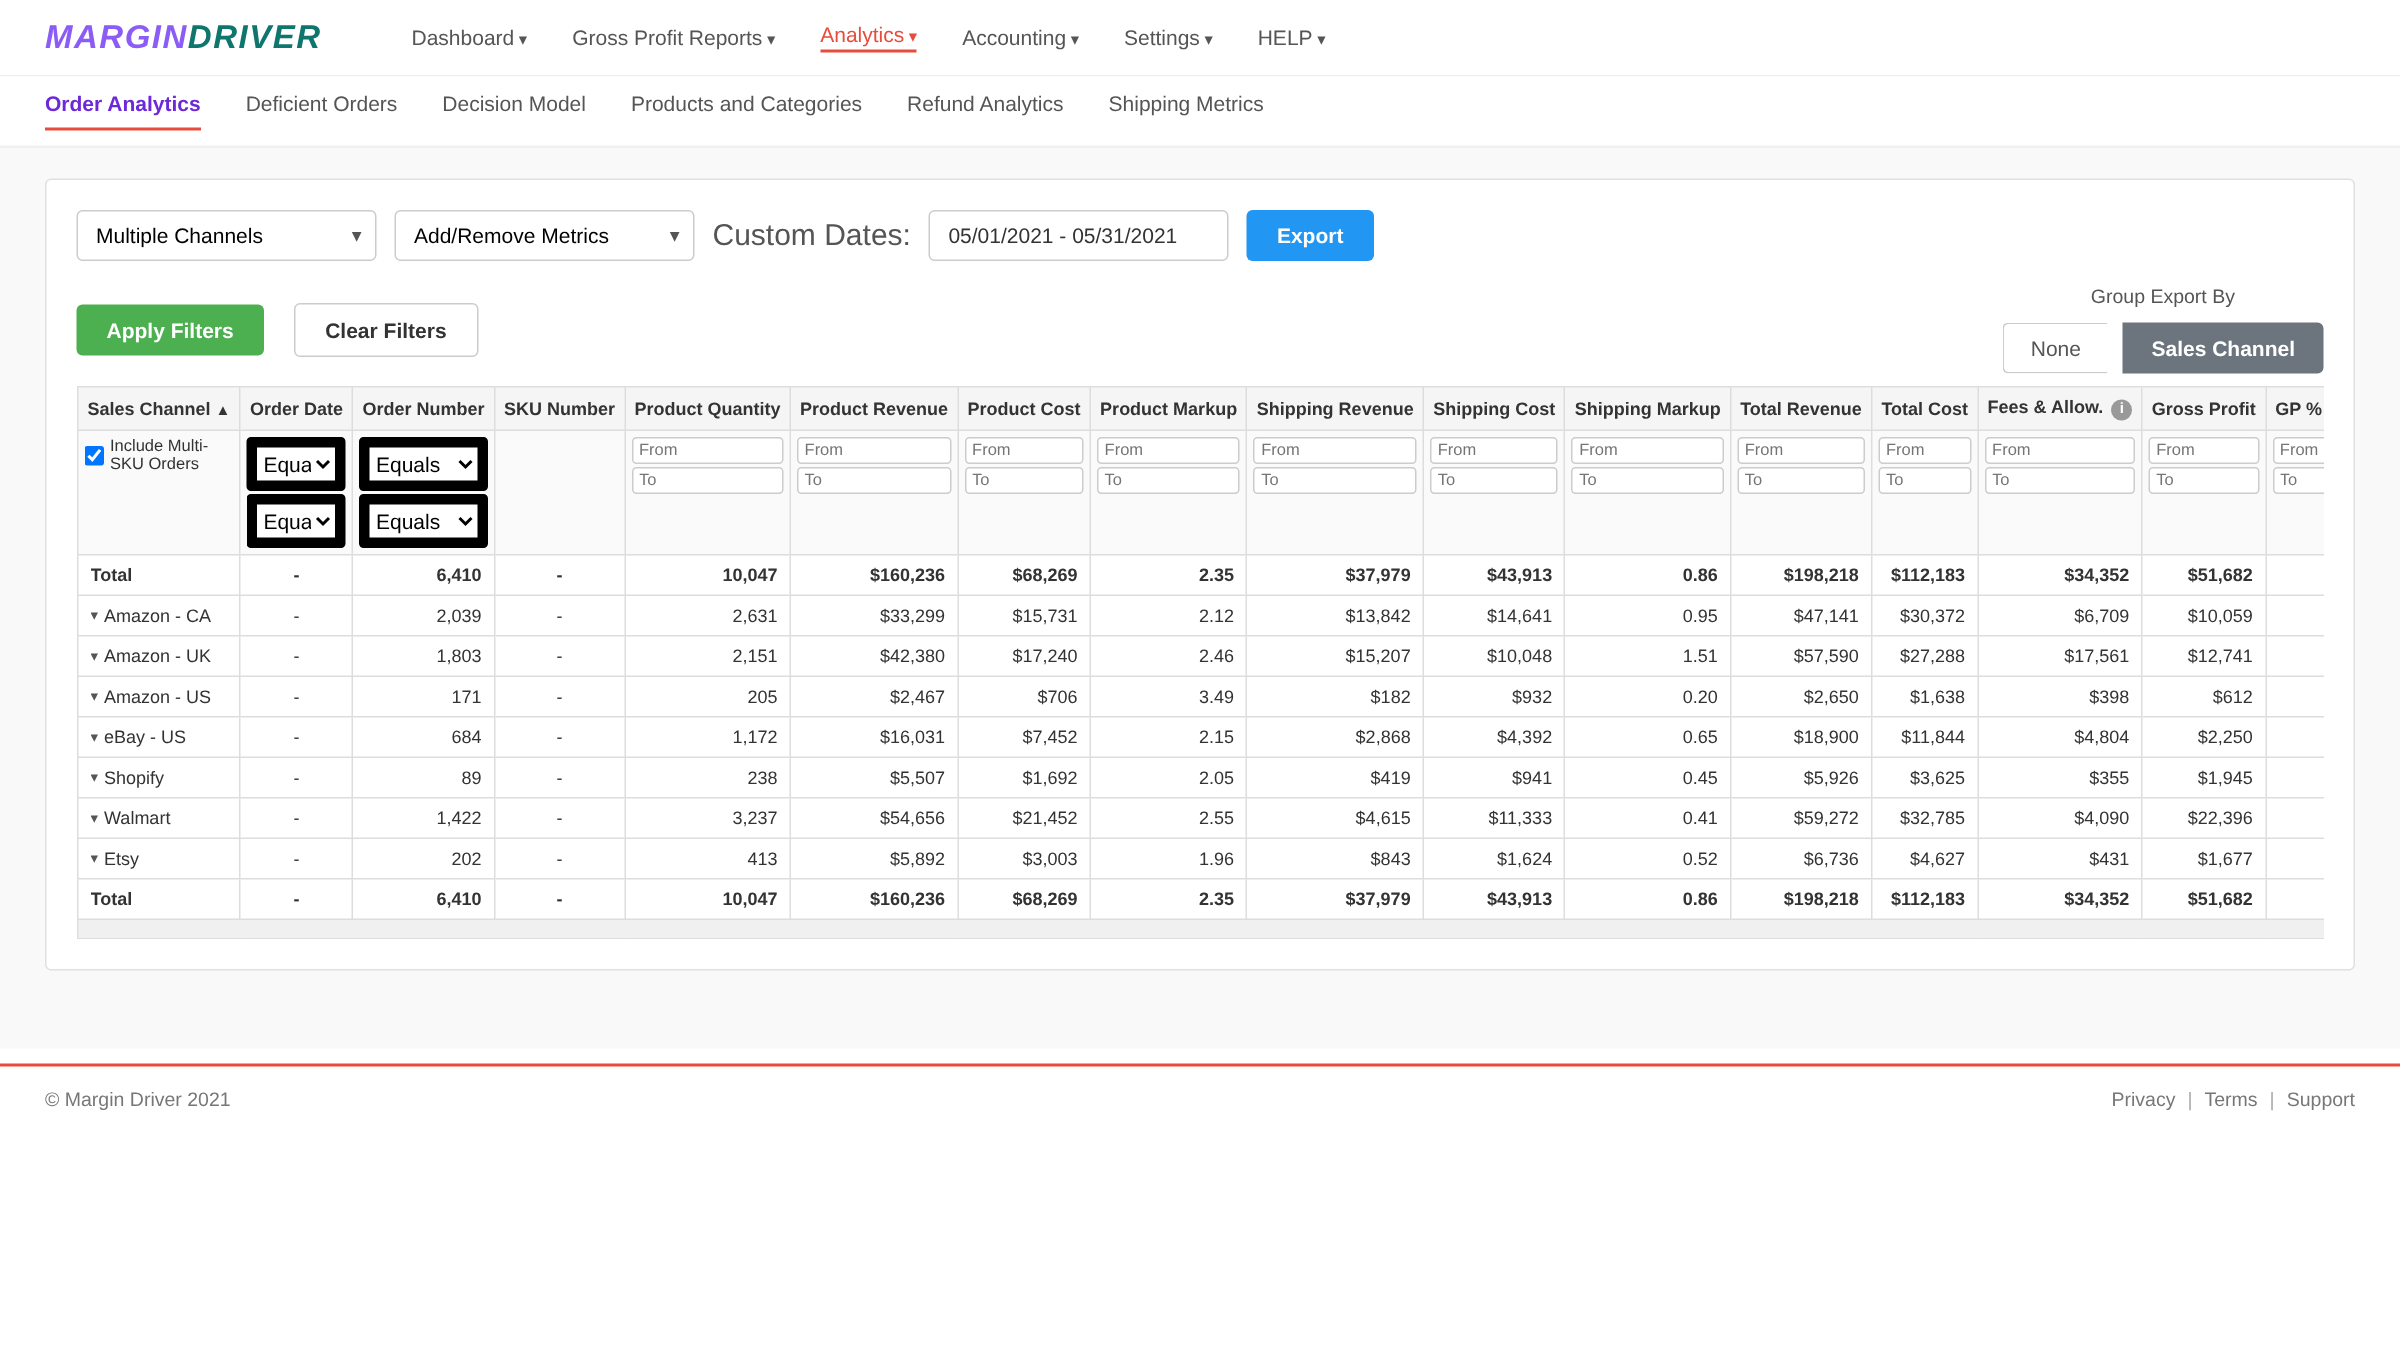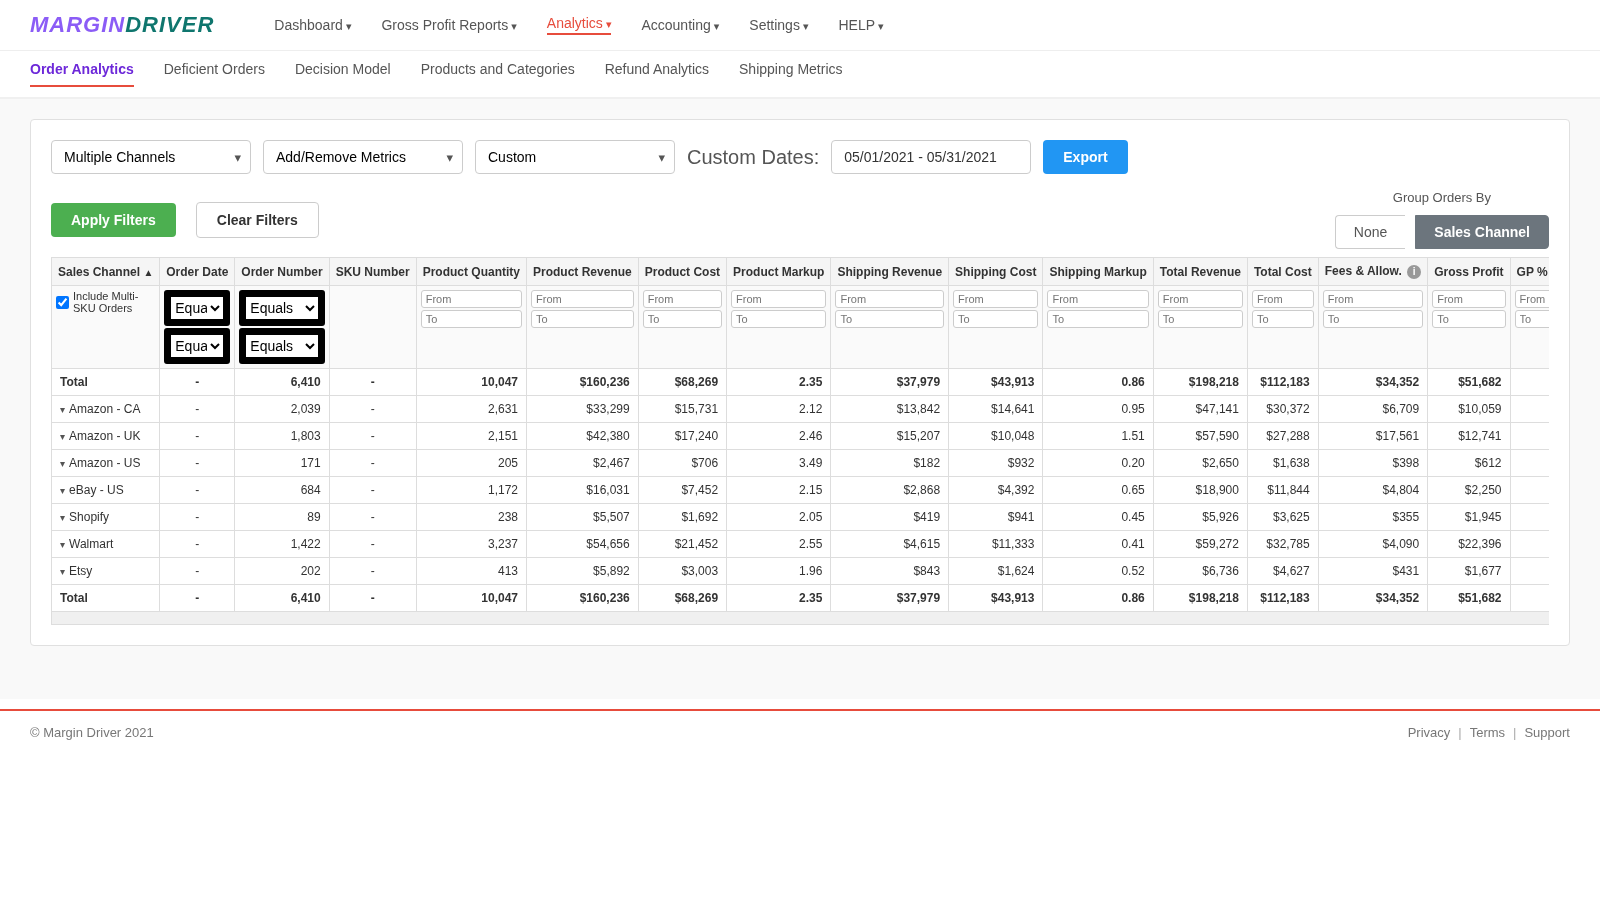--- a/index.html
+++ b/index.html
@@ -365,38 +365,33 @@
       <div class="filter-select-wrapper">
         <select>
           <option>Multiple Channels</option>
         </select>
       </div>
       <div class="filter-select-wrapper">
         <select>
           <option>Add/Remove Metrics</option>
         </select>
       </div>
-      <div class="filter-select-wrapper">
-        <select>
-          <option>Custom</option>
-        </select>
-      </div>
       <span class="custom-dates-label">Custom Dates:</span>
       <input class="custom-dates-input" type="text" value="05/01/2021 - 05/31/2021" style="">
       <button class="btn-export">Export</button>
     </div>
 
     <div class="action-row">
       <div class="action-left">
         <button class="btn-apply">Apply Filters</button>
         <button class="btn-clear">Clear Filters</button>
       </div>
       <div class="action-right">
         <div class="group-center">
-          <span style="font-size:13px;color:#555;">Group Orders By</span>
+          <span style="font-size:13px;color:#555;">Group Export By</span>
         </div>
         <div class="group-by-row">
           <button class="group-toggle-none">None</button>
           <button class="group-toggle-channel">Sales Channel</button>
         </div>
       </div>
     </div>
 
     <div class="table-wrapper">
       <table>

